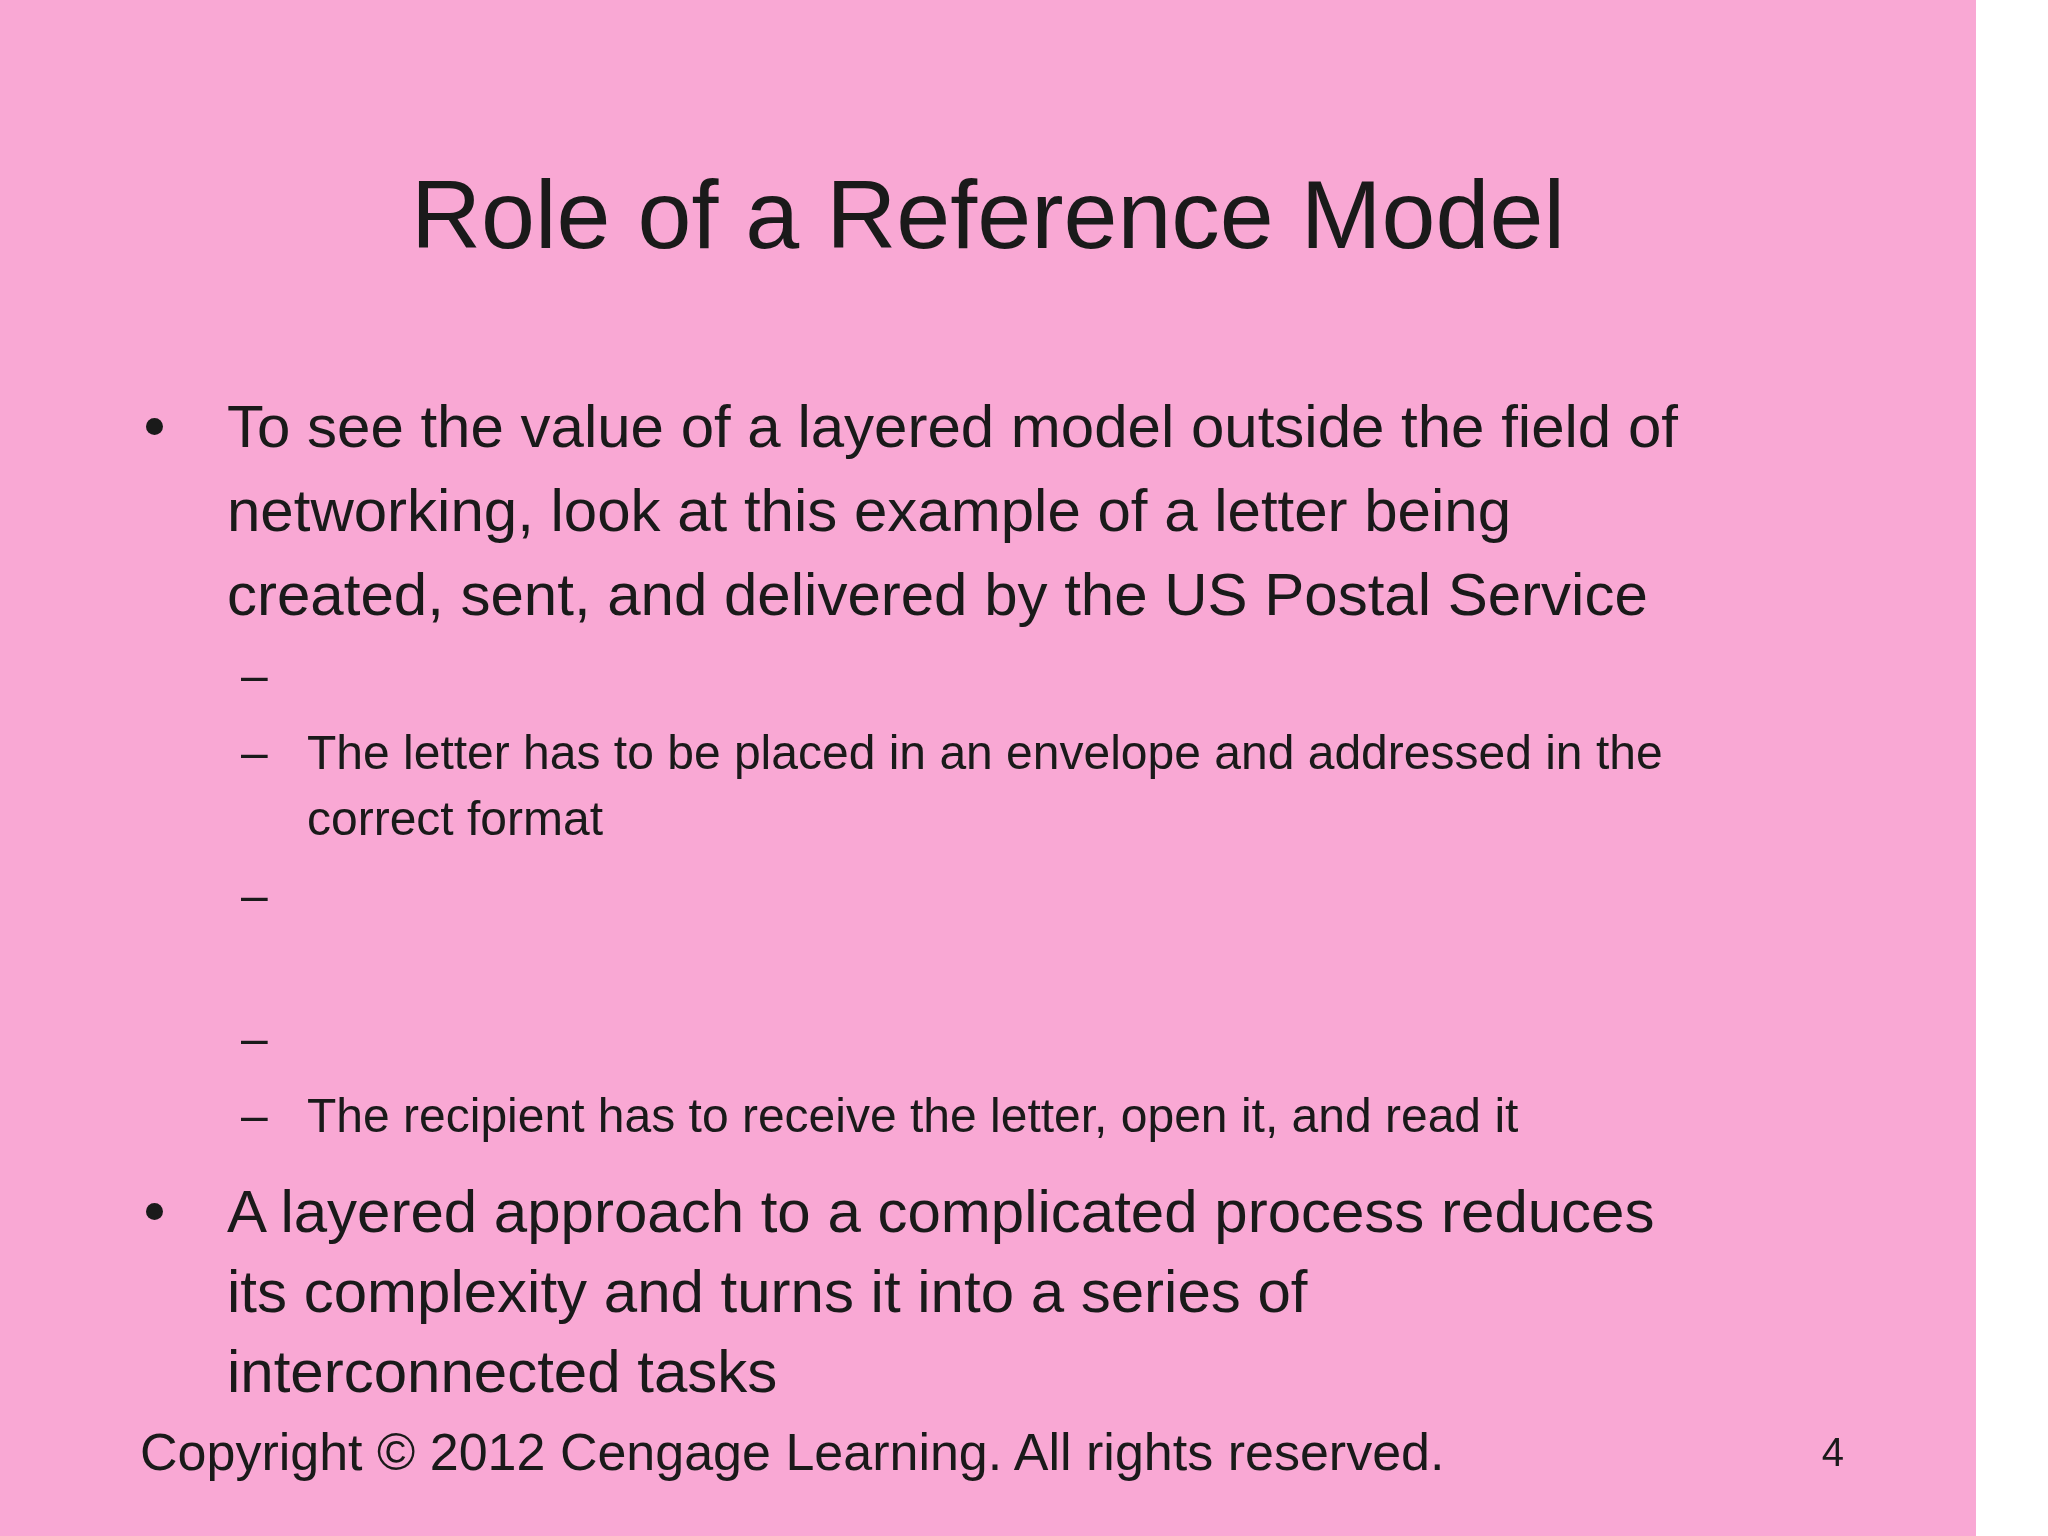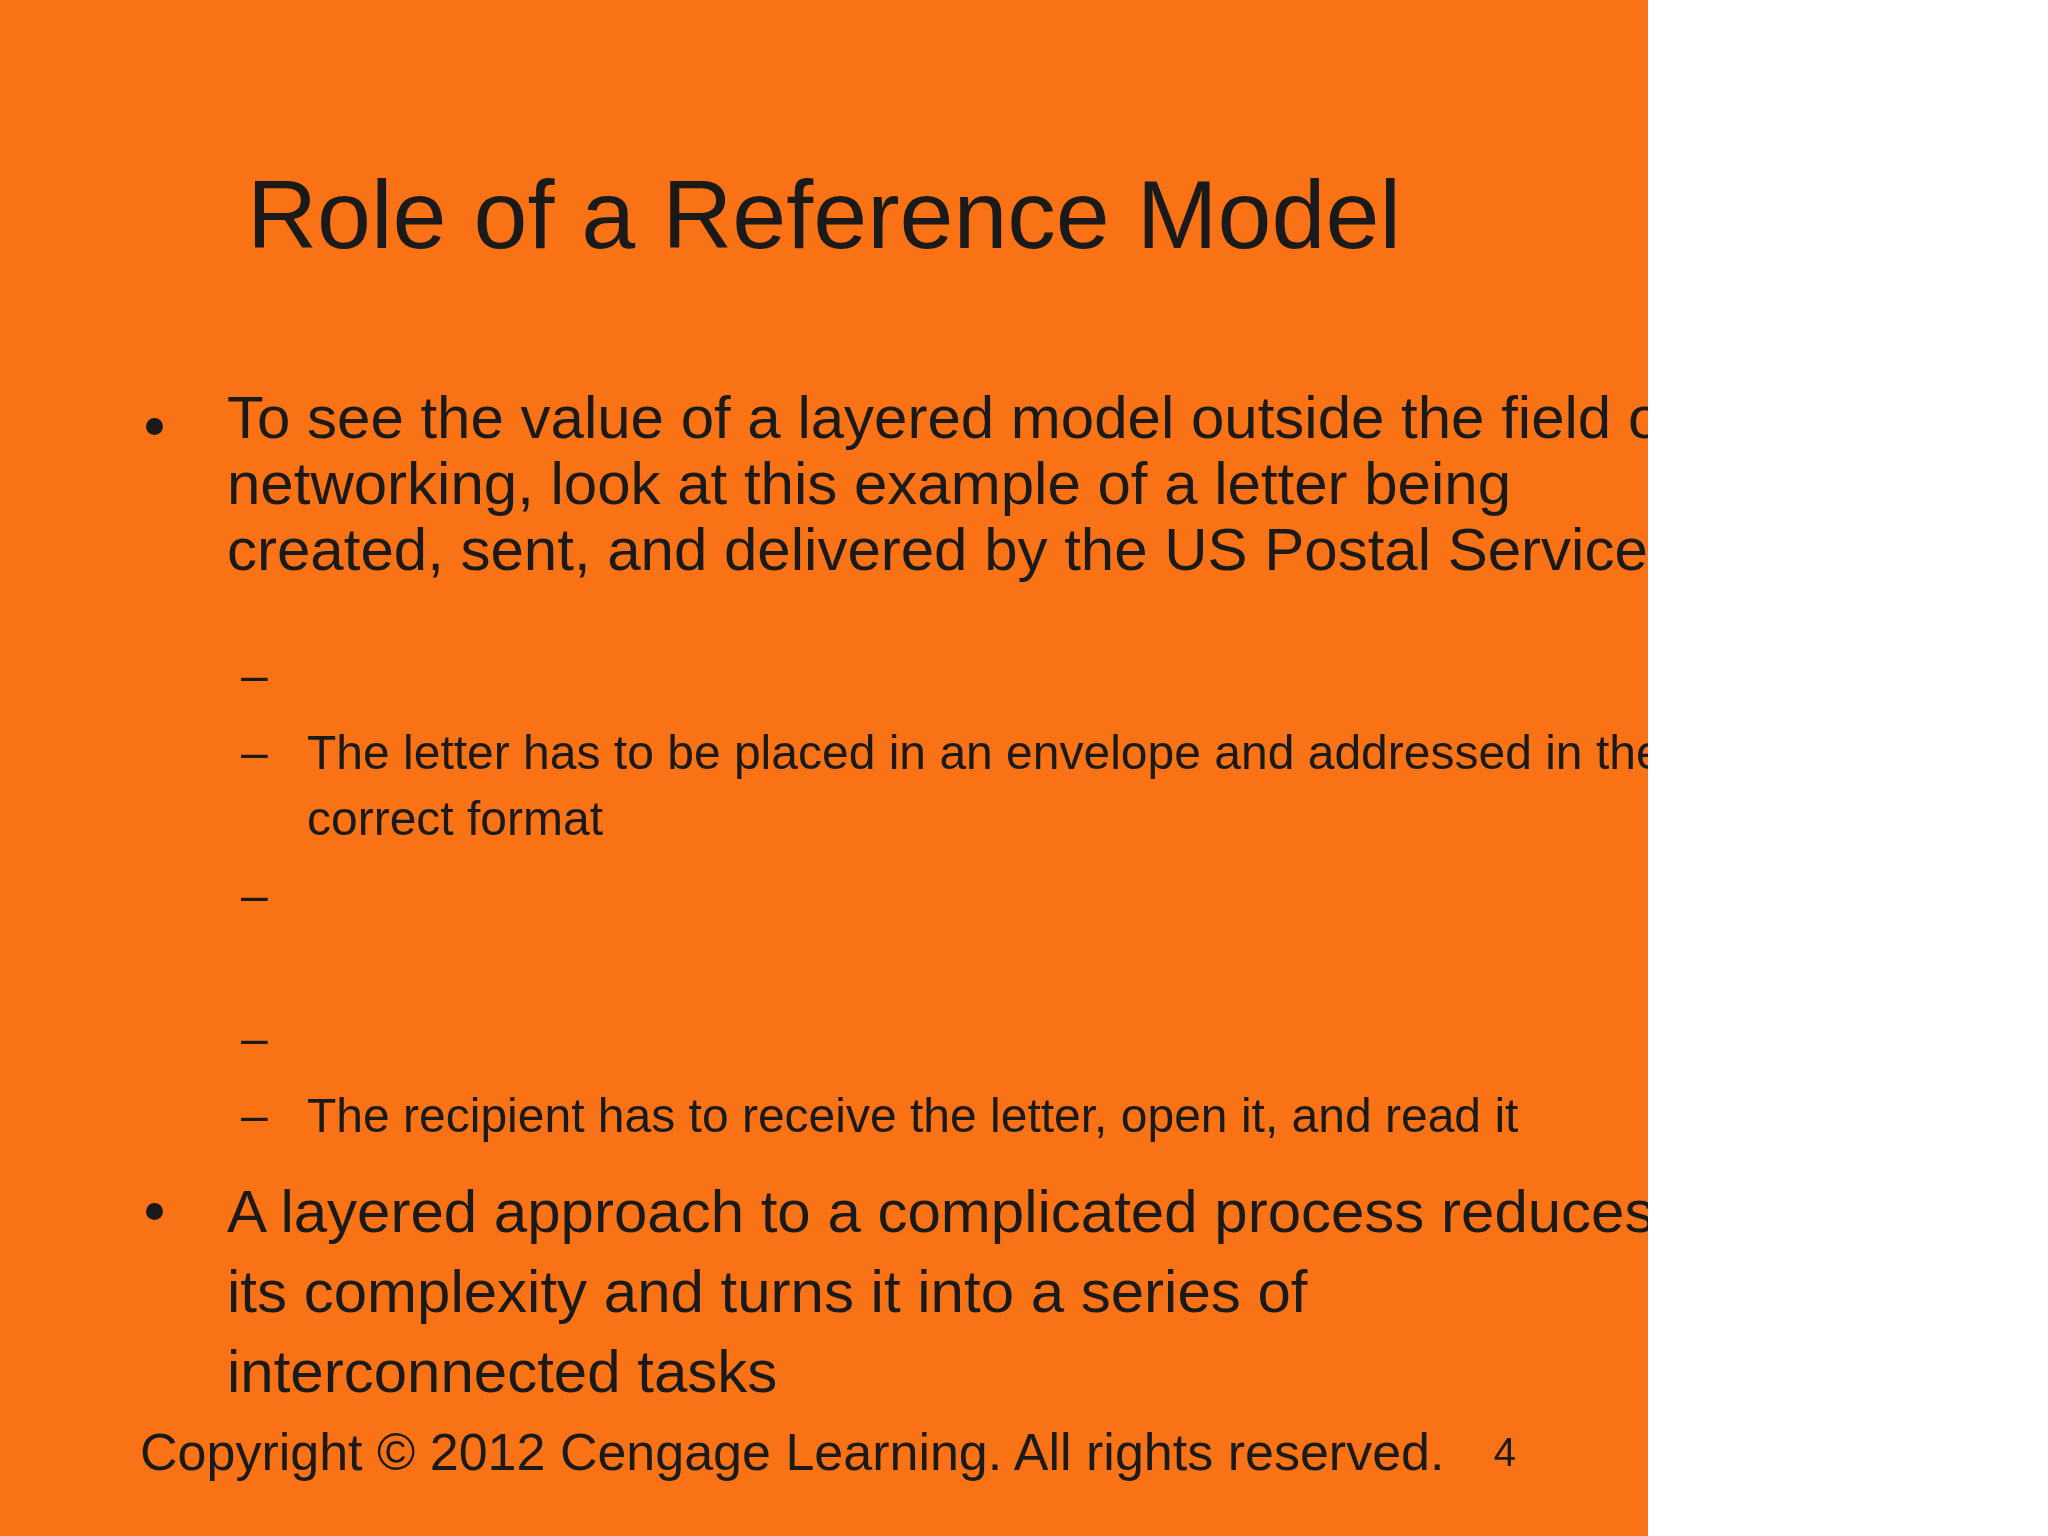--- a/index.html
+++ b/index.html
@@ -5,23 +5,23 @@
   html, body { margin: 0; padding: 0; }
   body {
     width: 2048px;
     height: 1536px;
     background: #ffffff;
     font-family: "Liberation Sans", "DejaVu Sans", sans-serif;
     color: #1a1a1a;
   }
   .slide {
     position: relative;
-    width: 1648px;
+    width: 1976px;
     height: 1536px;
-    background: #f97316;
+    background: #f9a8d4;
     overflow: hidden;
   }
   .title {
     position: absolute;
     top: 157px;
     left: 0;
     width: 100%;
     text-align: center;
     font-size: 97px;
     line-height: 116px;
@@ -40,21 +40,21 @@
     border-radius: 50%;
     background: #1a1a1a;
   }
   .main-text {
     display: block;
     margin-left: 227px;
     margin-right: 60px;
     font-size: 60px;
     white-space: pre-line;
   }
-  .lh84 { line-height: 66px; }
+  .lh84 { line-height: 84px; }
   .lh80 { line-height: 80px; }
   .sub-item {
     position: absolute;
     left: 0;
     width: 2048px;
   }
   .sub-item .dash {
     position: absolute;
     left: 241px;
     top: 0;

